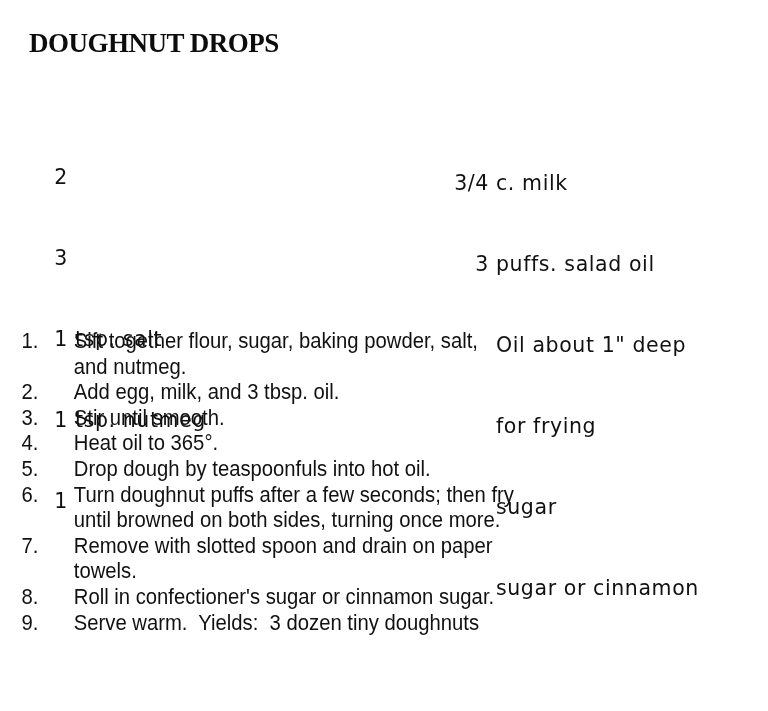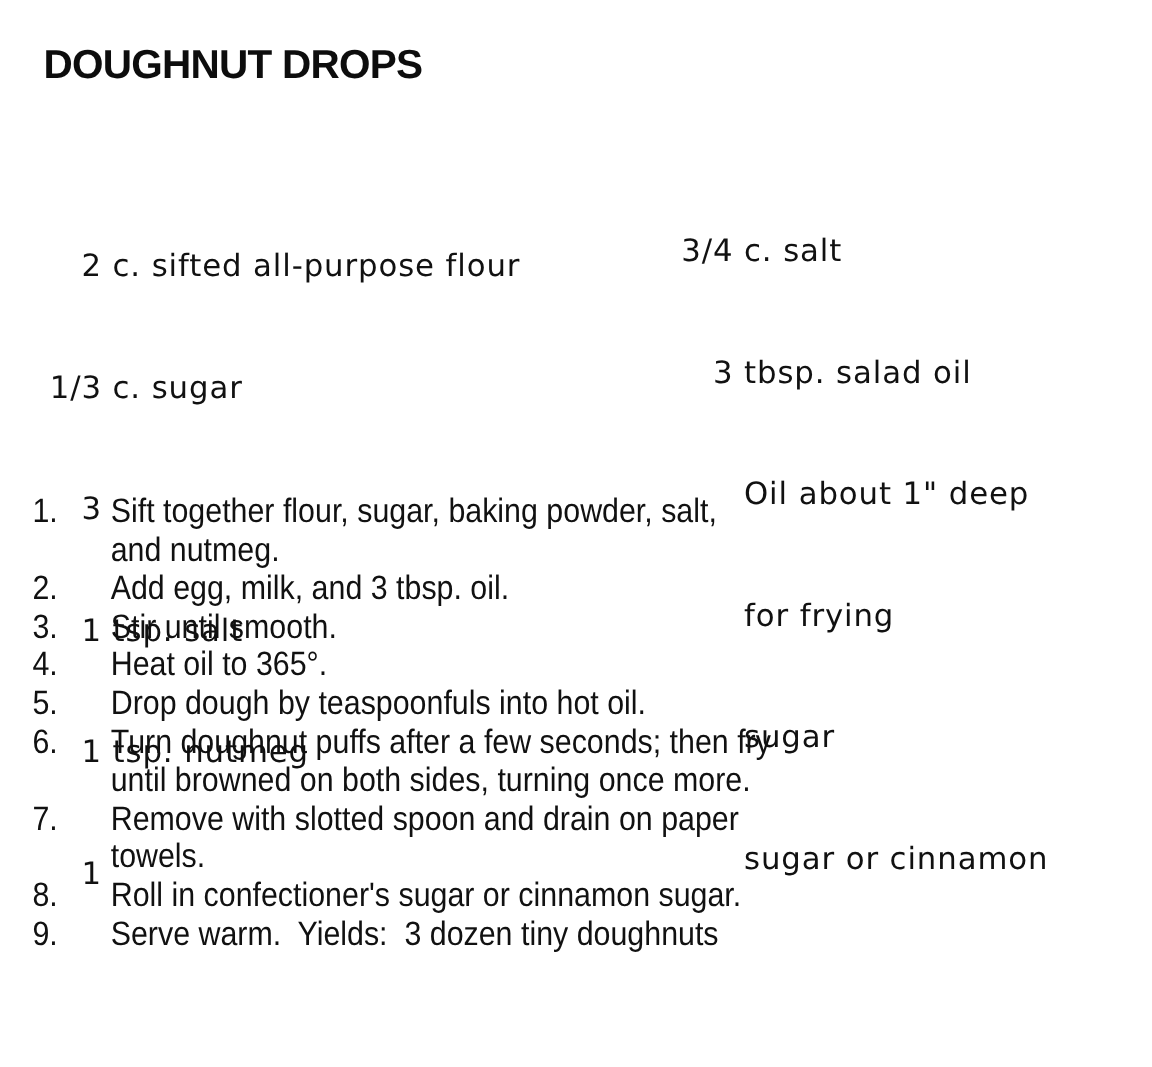--- a/index.html
+++ b/index.html
@@ -1,54 +1,53 @@
 <!DOCTYPE html>
 <html><head>
   <meta charset="utf-8">
   <style>
     html, body { margin: 0; padding: 0; background: #ffffff; }
     body { width: 768px; height: 711px; position: relative; overflow: hidden; color: #111111; }
     .title {
       position: absolute; left: 29px; top: 28px;
-      font-family: Liberation Sans, sans-serif; font-weight: bold;
+      font-family: Liberation Serif, serif; font-weight: bold;
       font-size: 27px; letter-spacing: -0.5px; color: #0d0d0d;
     }
     .ing {
       position: absolute; font-family: "DejaVu Sans", sans-serif;
       font-size: 20.5px; line-height: 27px; white-space: pre; letter-spacing: 0.6px;
     }
     .ing .row { position: relative; height: 27px; }
     .ing .qty { position: absolute; right: 100%; margin-right: 7px; text-align: right; }
     .col-left { left: 75px; top: 110px; }
-    .col-right { left: 496px; top: 100px; }
+    .col-right { left: 496px; top: 116px; }
     .steps {
       position: absolute; left: 0; top: 328px;
       font-family: "Liberation Sans", sans-serif; font-size: 22.5px; line-height: 25.6px;
       transform: scaleX(0.9); transform-origin: left top;
     }
     .step { position: relative; padding-left: 82px; width: 760px; }
     .step .num { position: absolute; left: 24px; top: 0; }
   </style>
 </head>
 <body>
 
 <div class="title">DOUGHNUT DROPS</div>
 
 <div class="ing col-left">
-  <div class="row"><span class="qty">2</span><span>c. sifted all-purpose flour</span></div>
-  <div class="row"><span class="qty">1/3</span><span>c. sugar</span></div>
+  <div class="row"><span class="qty">2</span></div>
   <div class="row"><span class="qty">3</span></div>
   <div class="row"><span class="qty">1</span><span>tsp. salt</span></div>
   <div class="row"><span class="qty">1</span><span>tsp. nutmeg</span></div>
   <div class="row"><span class="qty">1</span></div>
 </div>
 
 <div class="ing col-right">
-  <div class="row"><span class="qty">3/4</span><span>c. salt</span></div>
-  <div class="row"><span class="qty">3</span><span>tbsp. salad oil</span></div>
+  <div class="row"><span class="qty">3/4</span><span>c. milk</span></div>
+  <div class="row"><span class="qty">3</span><span>puffs. salad oil</span></div>
   <div class="row"><span class="qty"></span><span>Oil about 1" deep</span></div>
   <div class="row"><span class="qty"></span><span>for frying</span></div>
   <div class="row"><span class="qty"></span><span>sugar</span></div>
   <div class="row"><span class="qty"></span><span>sugar or cinnamon</span></div>
 </div>
 
 <div class="steps">
   <div class="step">
       <span class="num">1.</span>
       <div>Sift together flour, sugar, baking powder, salt,</div>

